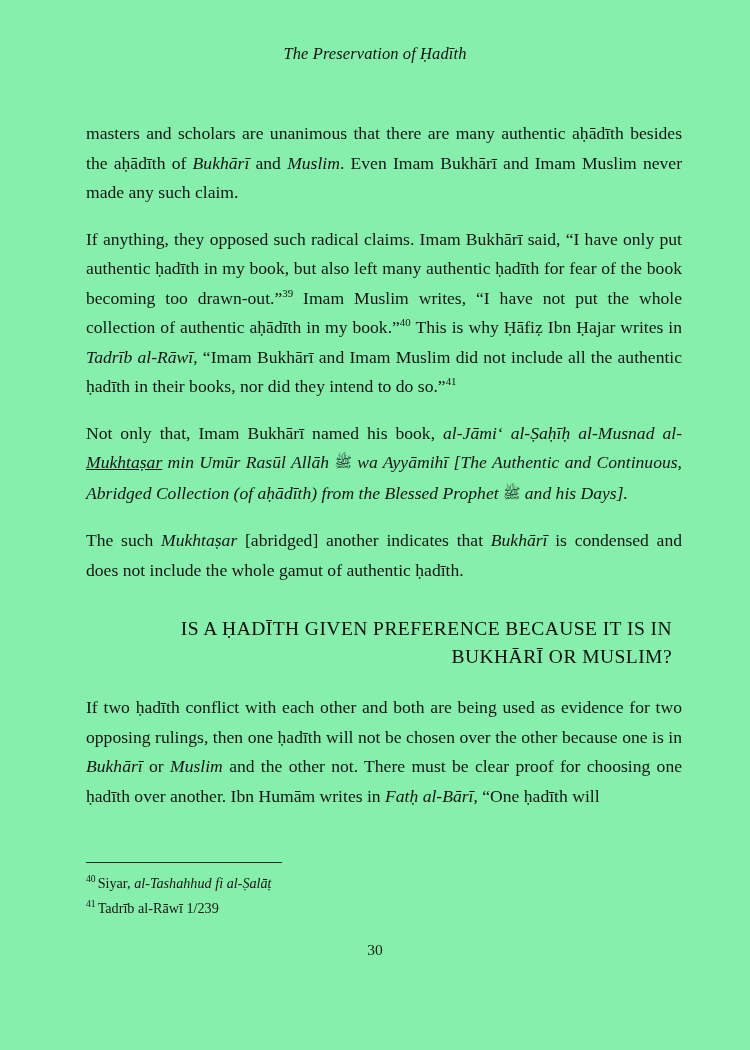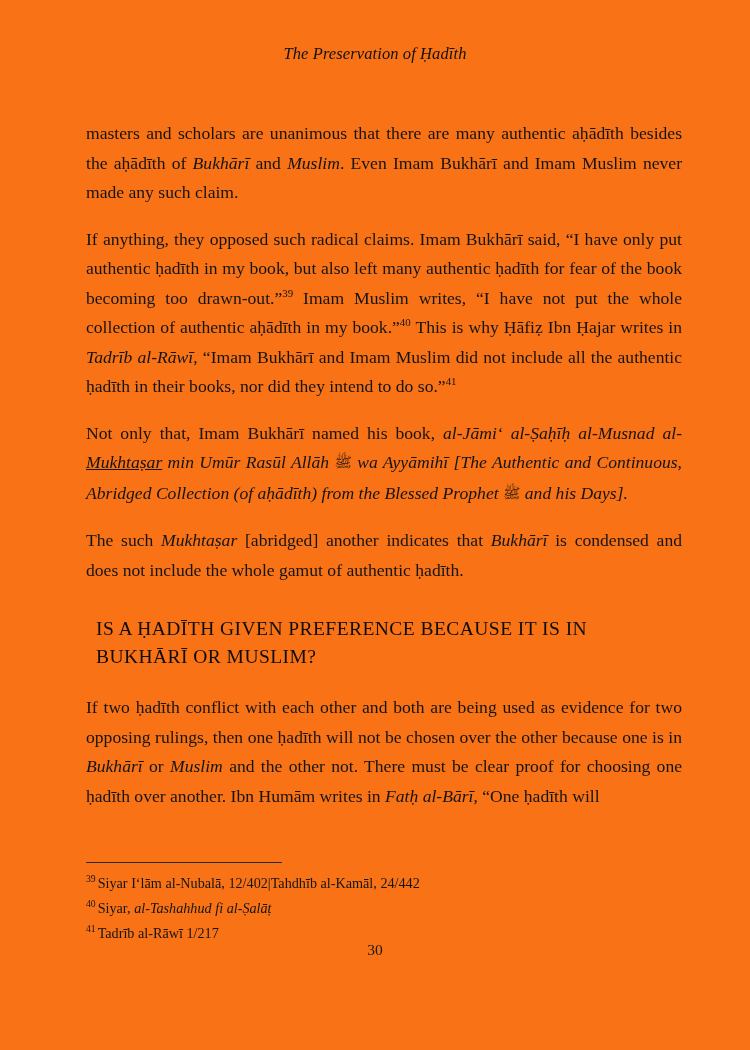--- a/index.html
+++ b/index.html
@@ -11,21 +11,21 @@
     width: 750px;
     height: 1050px;
     position: relative;
     font-family: "Liberation Serif", "DejaVu Serif", serif;
     color: #1a1a1a;
     overflow: hidden;
   }
   .page {
     position: absolute;
     inset: 0;
-    background: #f97316;
+    background: #86efac;
   }
 
   
   .running-head {
     position: absolute;
     top: 44px;
     left: 0;
     right: 0;
     text-align: center;
     font-style: italic;
@@ -73,21 +73,21 @@
     transform: translateY(-1px);
     letter-spacing: -0.02em;
     color: #111;
   }
 
   
   h2.section-heading {
     margin: 0;
     font-size: 19.5px;
     font-weight: normal;
-    text-align: left;
+    text-align: right;
     line-height: 28px;
     letter-spacing: 0.45px;
     color: #0d0d0d;
   }
   .heading-wrap {
     margin: 30px 0 22px 0;
     padding: 0 10px;
   }
 
   
@@ -149,22 +149,21 @@
       <h2 class="section-heading">IS A ḤADĪTH GIVEN PREFERENCE BECAUSE IT IS IN BUKHĀRĪ OR MUSLIM?</h2>
     </div>
 
     <p class="body-par no-indent"><span>If two ḥadīth conflict with each other and both are being used as evidence for two opposing rulings, then one ḥadīth will not be chosen over the other because one is in </span><i>Bukhārī</i><span> or </span><i>Muslim</i><span> and the other not. There must be clear proof for choosing one ḥadīth over another. Ibn Humām writes in </span><i>Fatḥ al-Bārī</i><span>, “One ḥadīth will</span></p>
 
   </div>
 
   <div class="footnotes">
     <div class="footnote-rule"></div>
 
-    <div class="footnote"><sup>39</sup><span>Siyar I‘lām al-Nubalā, 12/402</span><span>|</span><span>Tahdhīb al-Kamāl, 24/442</span></div>
 
     <div class="footnote"><sup>40</sup><span>Siyar, </span><i>al-Tashahhud fi al-Ṣalāṭ</i></div>
 
-    <div class="footnote"><sup>41</sup><span>Tadrīb al-Rāwī 1/217</span></div>
+    <div class="footnote"><sup>41</sup><span>Tadrīb al-Rāwī 1/239</span></div>
   </div>
 
   <div class="page-number">30</div>
 
 </div>
 
 </body></html>

